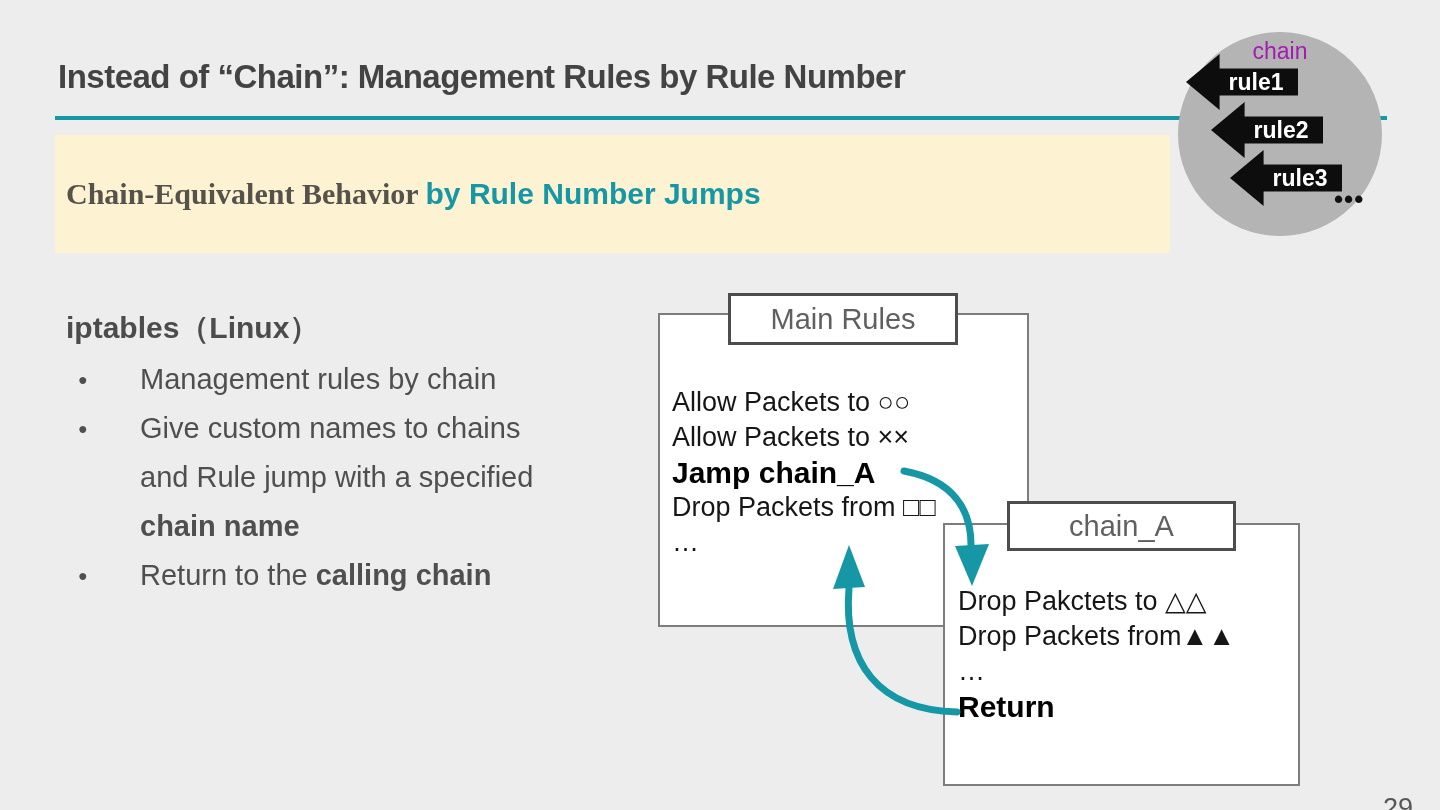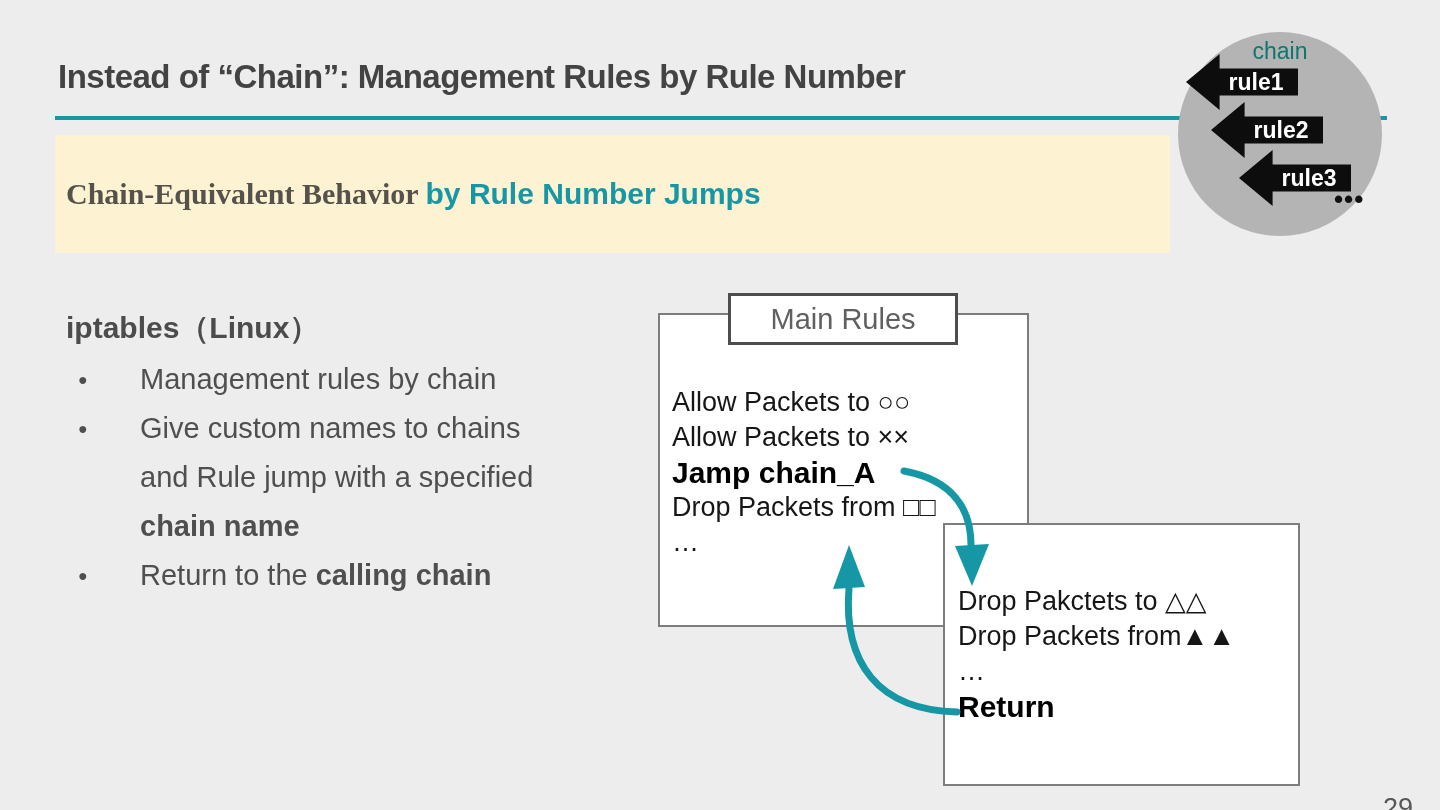--- a/index.html
+++ b/index.html
@@ -28,31 +28,31 @@
     background:#fdf3d2; display:flex; align-items:center;
     padding-left:11px; box-sizing:border-box;
     font-size:30px; font-weight:bold; white-space:pre;
   }
   .banner .dark { color:#55524c;font-family:Liberation Serif, serif; }
   .banner .teal { color:#1697a5; }
 
   
   .chain-fig { position:absolute; left:1178px; top:32px; width:204px; height:204px; z-index:5; }
   .chain-circle { position:absolute; inset:0; border-radius:50%; background:#b4b4b4; }
-  .chain-label { position:absolute; top:6px; left:0; right:0; text-align:center; font-size:23px; color:#0f766e; }
+  .chain-label { position:absolute; top:6px; left:0; right:0; text-align:center; font-size:23px; color:#a21caf; }
   .rule-tag {
     position:absolute; width:112px; height:56px;
     background:#0d0d0d; color:#ffffff; font-weight:bold; font-size:23px;
     display:flex; align-items:center; justify-content:center;
     padding-left:28px; box-sizing:border-box;
     clip-path:polygon(0 50%, 30% 0, 30% 26%, 100% 26%, 100% 74%, 30% 74%, 30% 100%);
   }
   .rule1 { left:8px;  top:22px; }
   .rule2 { left:33px; top:70px; }
-  .rule3 { left:61px; top:118px; }
+  .rule3 { left:52px; top:118px; }
   .fig-dots { position:absolute; left:156px; top:152px; font-size:26px; font-weight:bold; color:#111; letter-spacing:1px; }
 
   
   .heading {
     position:absolute; left:66px; top:308px;
     font-size:30px; font-weight:bold; color:#4c4c4c;
   }
   .bullets {
     position:absolute; left:78px; top:355px;
     font-size:29px; color:#4f4f4f; line-height:49px;
@@ -134,20 +134,21 @@
   <div class="tab tab-main">Main Rules</div>
   <div class="boxtext boxtext-main">
     <div>Allow Packets to ○○</div>
     <div>Allow Packets to ××</div>
     <div class="teal-strong">Jamp chain_A</div>
     <div>Drop Packets from □□</div>
     <div>…</div>
   </div>
 
   <div class="box box-chain"></div>
+  <div class="tab tab-chain">chain_A</div>
   <div class="boxtext boxtext-chain">
     <div>Drop Pakctets to △△</div>
     <div>Drop Packets from▲▲</div>
     <div>…</div>
     <div class="teal-strong">Return</div>
   </div>
 
   <svg class="arrows" viewBox="0 0 1440 810">
     <g>
       <path d="M 904 471 C 952 480 972 508 971 548" fill="none" stroke="#1697a5" stroke-width="7" stroke-linecap="round"></path>

